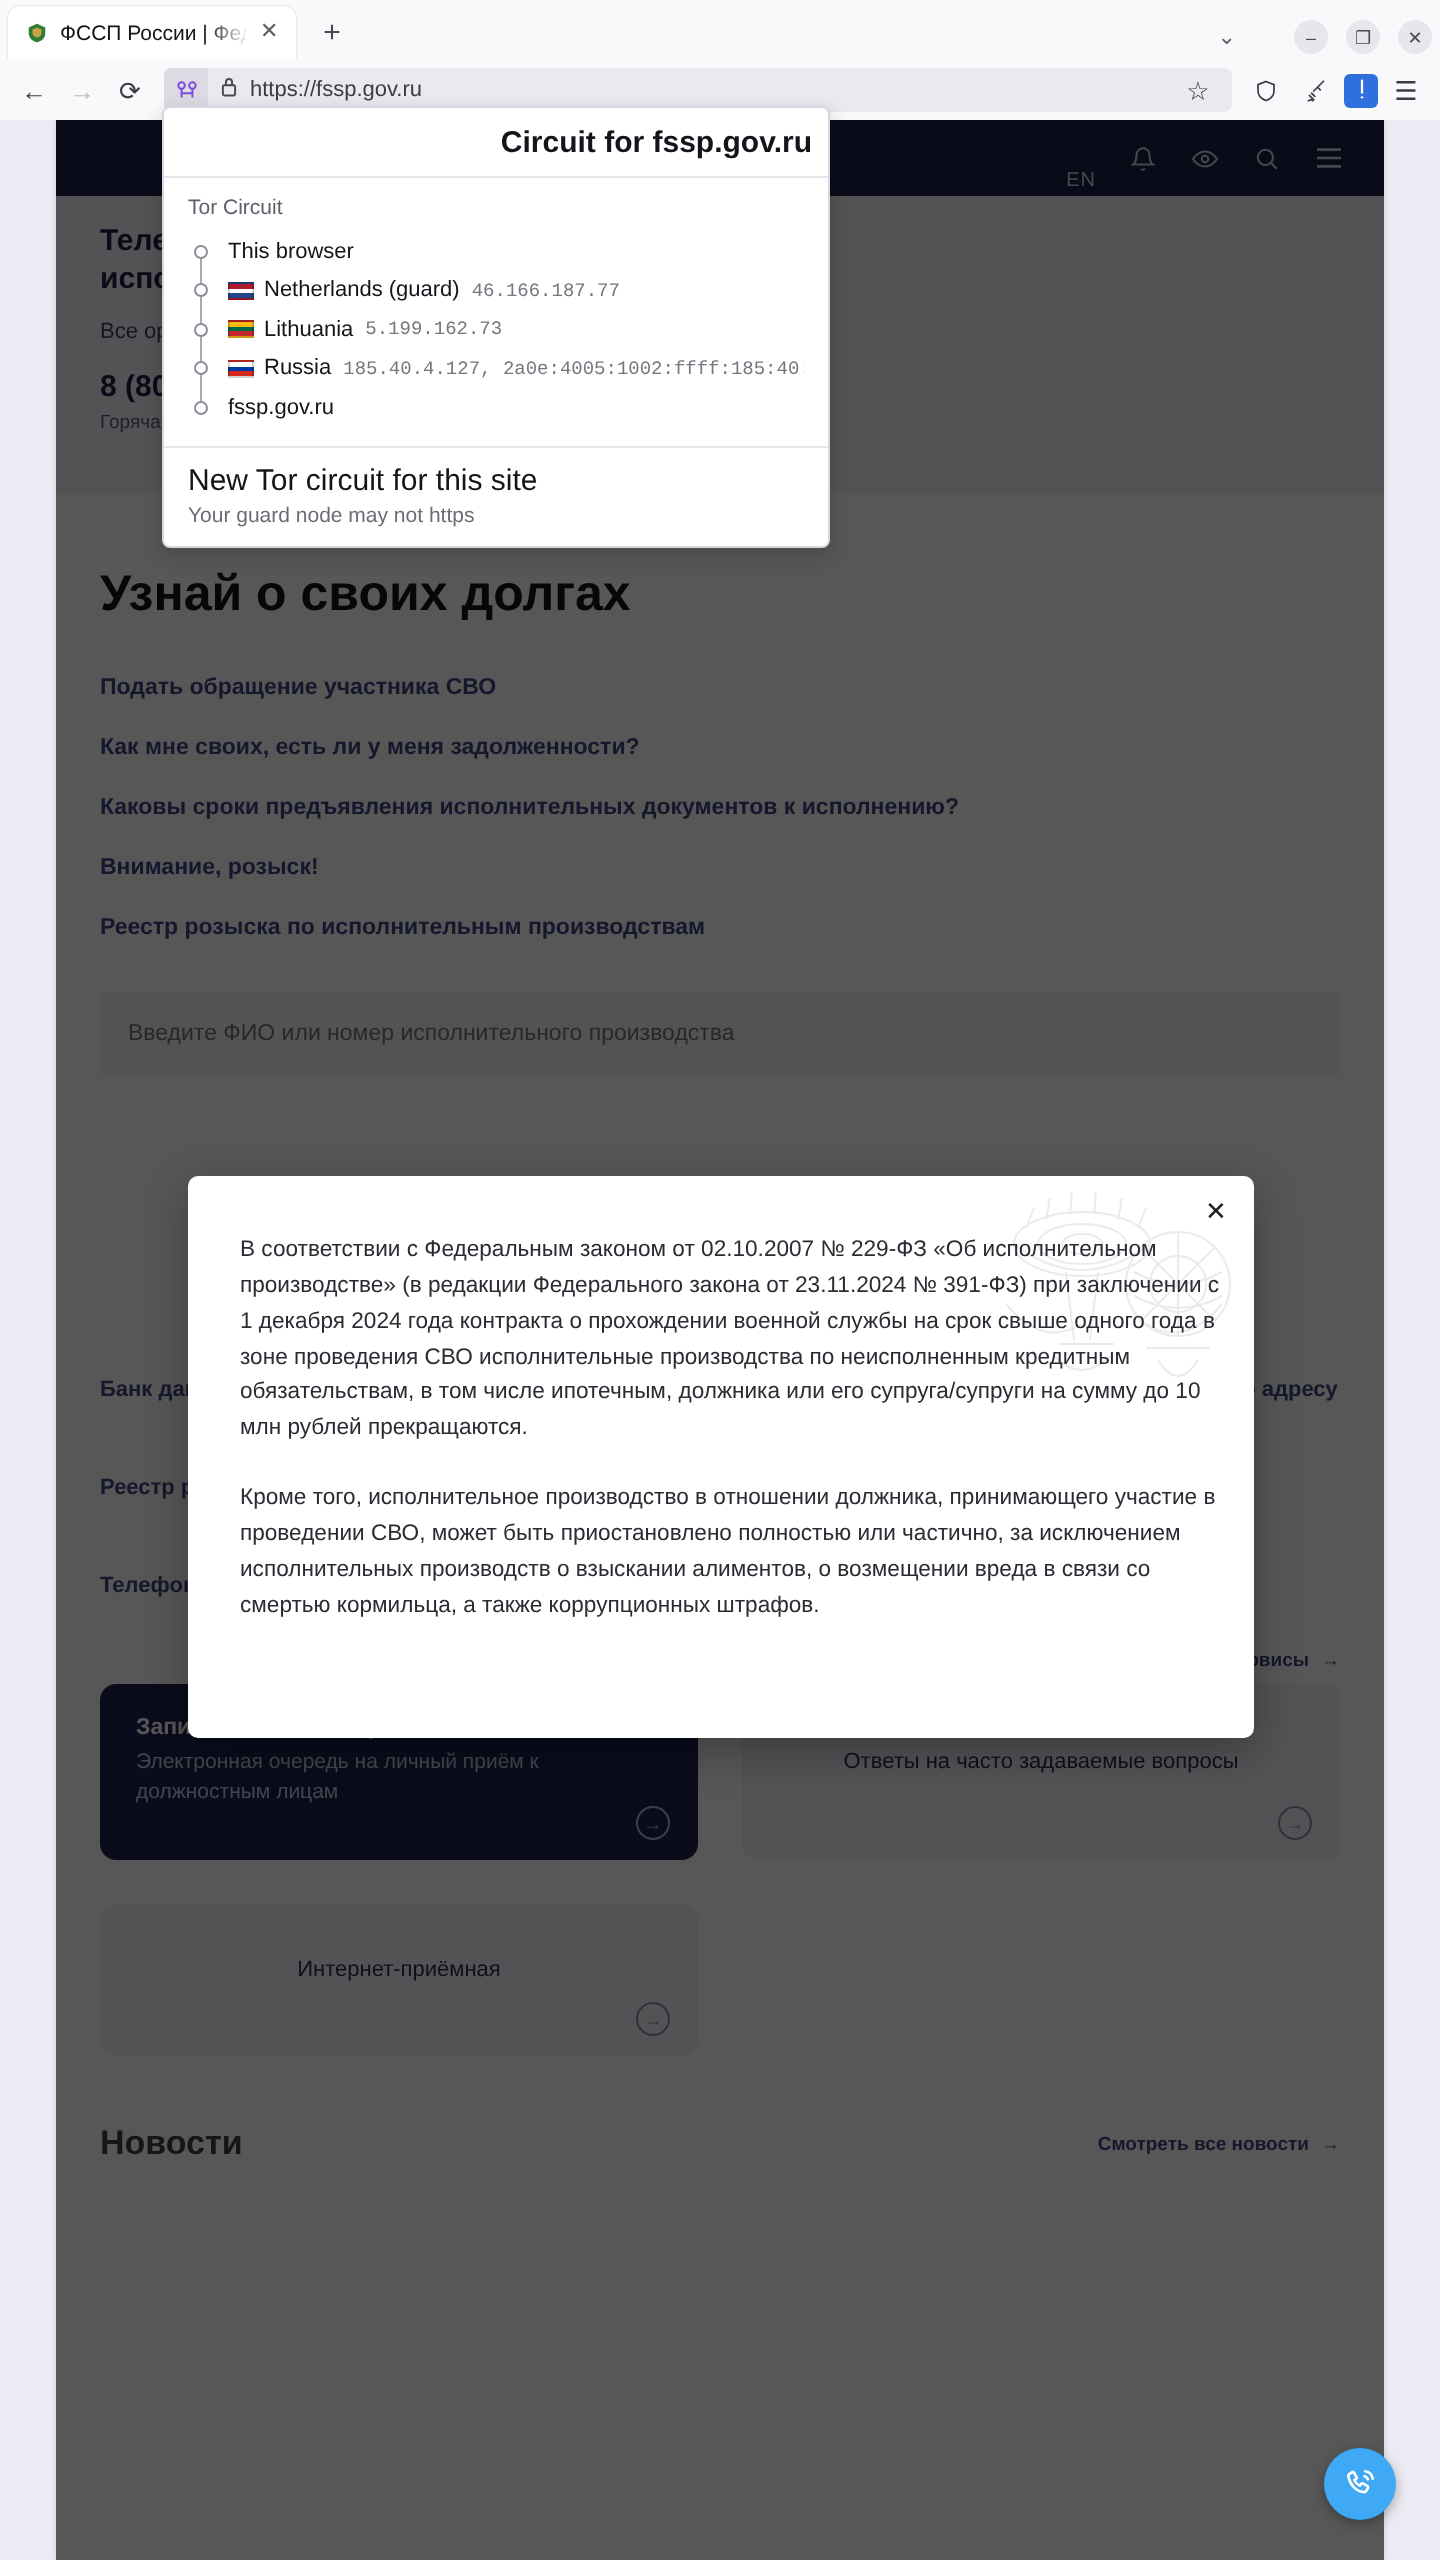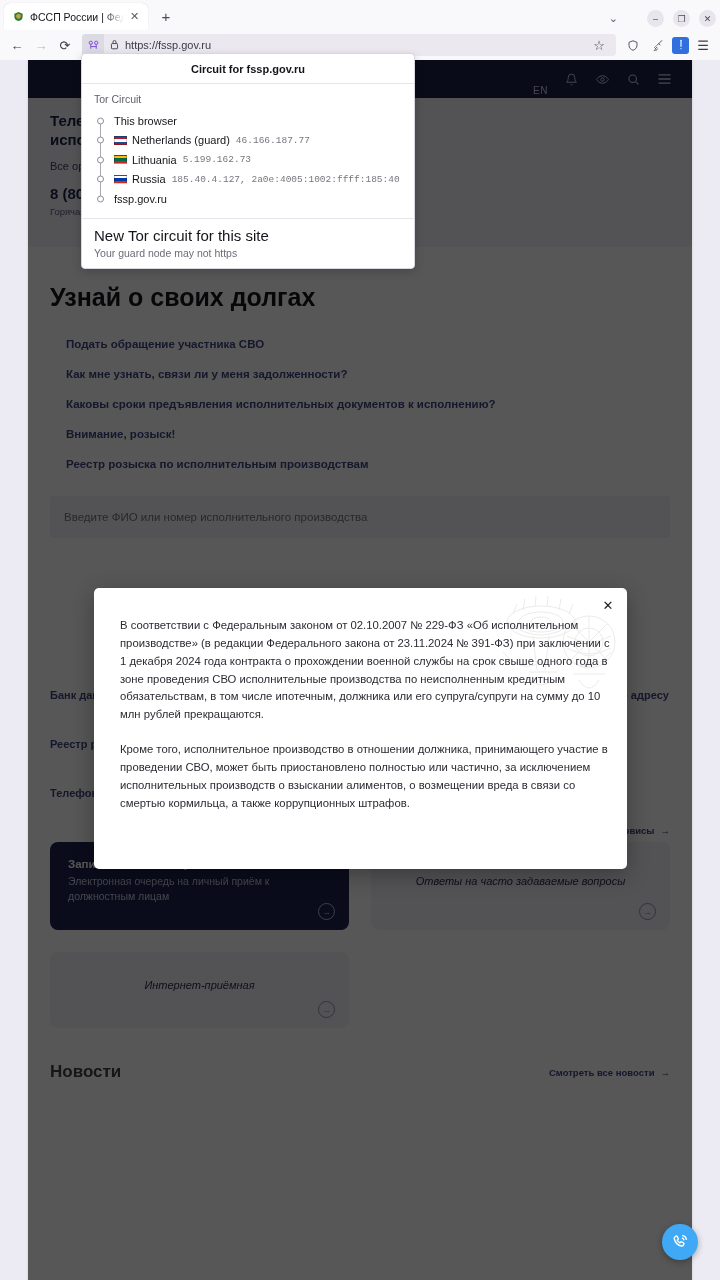--- a/index.html
+++ b/index.html
@@ -88,21 +88,21 @@
   }
 
   
   .tor-popup {
     position: absolute; left: 81px; top: 53px; width: 334px;
     background: #ffffff; border: 1px solid #d8d6de; border-radius: 4px;
     box-shadow: 0 3px 10px rgba(0,0,0,.18); z-index: 60;
     font-size: 11px; color: #15141a;
   }
   .tor-head {
-    text-align: center; font-weight: bold; font-size: 11px;
+    text-align: right; font-weight: bold; font-size: 15px;
     padding: 9px 8px 8px; border-bottom: 1px solid #e6e4ea;
   }
   .tor-body { padding: 9px 12px 9px 12px; border-bottom: 1px solid #e6e4ea; }
   .tor-sub { font-size: 10.5px; color: #5f5f6b; margin-bottom: 6px; }
   .tor-list { position: relative; padding-left: 0; }
   .tor-node {
     position: relative; display: flex; align-items: center;
     height: 19.5px; padding-left: 20px;
   }
   .tor-node .dot {
@@ -158,21 +158,21 @@
   }
   .phone-filters { display: flex; gap: 40px; margin-top: 10px; }
   .filter-chip { font-size: 11px; color: #3f4366; display: flex; align-items: center; gap: 5px; }
   .phone-nums { display: flex; gap: 46px; margin-top: 12px; }
   .pn-num { font-size: 15px; font-weight: bold; color: #1b2047; }
   .pn-cap { font-size: 9.5px; color: #585d80; line-height: 1.4; margin-top: 3px; max-width: 160px; }
 
   .debts-sec { padding: 36px 22px 0; }
   .debts-title { font-size: 25px; font-weight: bold; color: #16161c; }
   .debts-links { margin-top: 26px; display: flex; flex-direction: column; gap: 18px; }
-  .debt-link { font-size: 11.5px; font-weight: bold; color: #3f4580; margin-left: 16px; }
+  .debt-link { font-size: 11.5px; font-weight: bold; color: #3f4580; }
   .search-wrap { margin-top: 26px; }
   .search-input {
     width: 100%; height: 42px; background: #f2f3f8; border: 0; border-radius: 3px;
     padding: 0 14px; font-size: 11.5px; color: #8d91ab;
     font-family: "Liberation Sans", sans-serif;
   }
 
   .services {
     margin-top: 150px; padding: 0 22px;
     display: grid; grid-template-columns: 1fr 1fr; column-gap: 38px; row-gap: 34px;
@@ -183,21 +183,21 @@
     padding: 0 22px; margin-top: 24px;
     font-size: 9.5px; font-weight: bold; color: #3f4580;
   }
 
   .cards { padding: 0 22px; margin-top: 6px; display: grid; grid-template-columns: 1fr 1fr; gap: 22px; }
   .card {
     position: relative; border-radius: 8px; padding: 16px 18px 26px;
     min-height: 76px;
   }
   .card.dark { background: #1f2352; }
-  .card.light { background: #f2f3f8; font-style: italic; }
+  .card.light { background: #f2f3f8; }
   .card.center { display: flex; align-items: center; justify-content: center; text-align: center; }
   .card-title { font-size: 11.5px; font-weight: bold; color: #ffffff; }
   .card-sub { font-size: 10.5px; color: #c7cade; line-height: 1.45; margin-top: 4px; }
   .card-title-dark { font-size: 11px; color: #2b2f52; line-height: 1.5; }
   .card-arrow {
     position: absolute; right: 14px; bottom: 10px;
     width: 17px; height: 17px; border-radius: 50%;
     border: 1px solid currentColor; color: #8e92ae;
     display: flex; align-items: center; justify-content: center;
     font-size: 9px;
@@ -295,21 +295,21 @@
             <div class="pn-num">8 (800) 303-00-00</div>
             <div class="pn-cap">Телефон центра телефонного обслуживания ФССП России</div>
           </div>
         </div>
       </div>
 
       <div class="debts-sec">
         <div class="debts-title">Узнай о своих долгах</div>
         <div class="debts-links">
           <a class="debt-link">Подать обращение участника СВО</a>
-          <a class="debt-link">Как мне узнать, связи ли у меня задолженности?</a>
+          <a class="debt-link">Как мне своих, есть ли у меня задолженности?</a>
           <a class="debt-link">Каковы сроки предъявления исполнительных документов к исполнению?</a>
           <a class="debt-link">Внимание, розыск!</a>
           <a class="debt-link">Реестр розыска по исполнительным производствам</a>
         </div>
         <div class="search-wrap">
           <input class="search-input" type="text" placeholder="Введите ФИО или номер исполнительного производства" style="">
         </div>
       </div>
 
       <div class="services">

